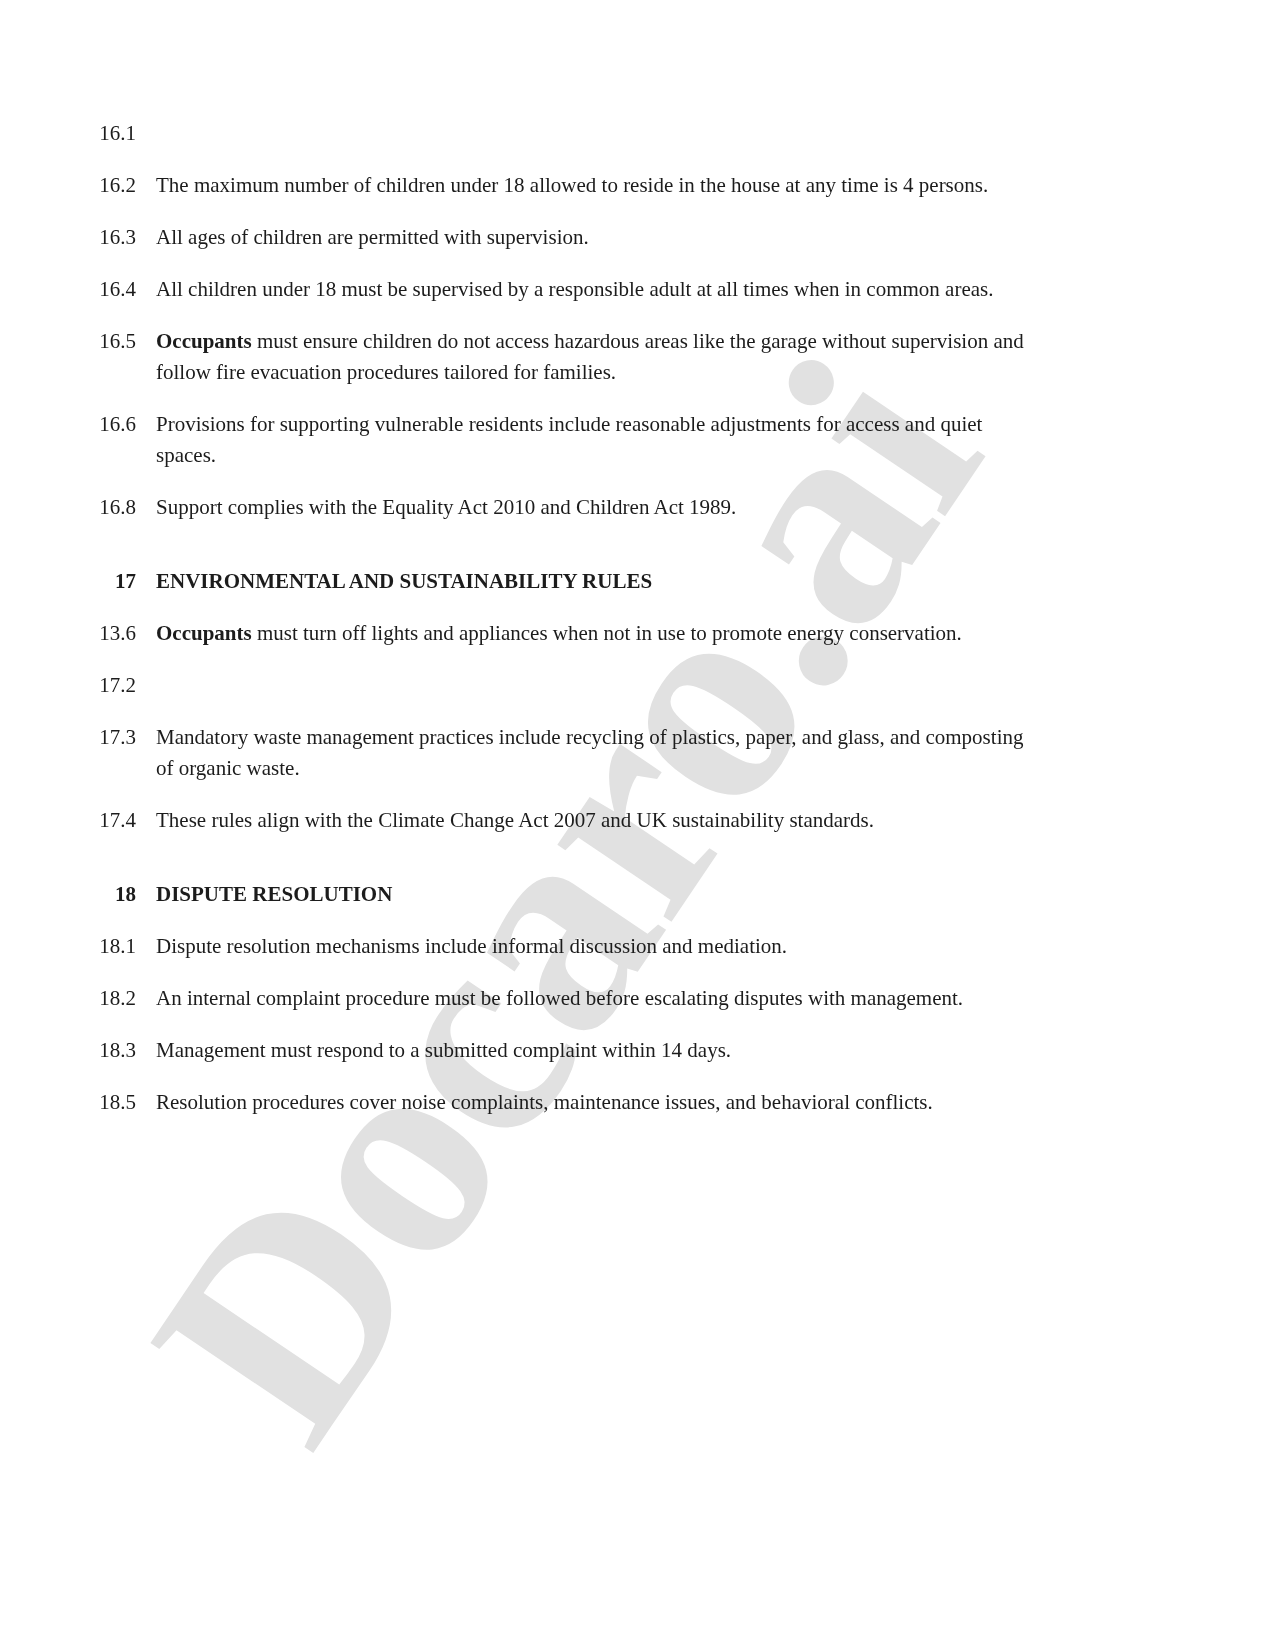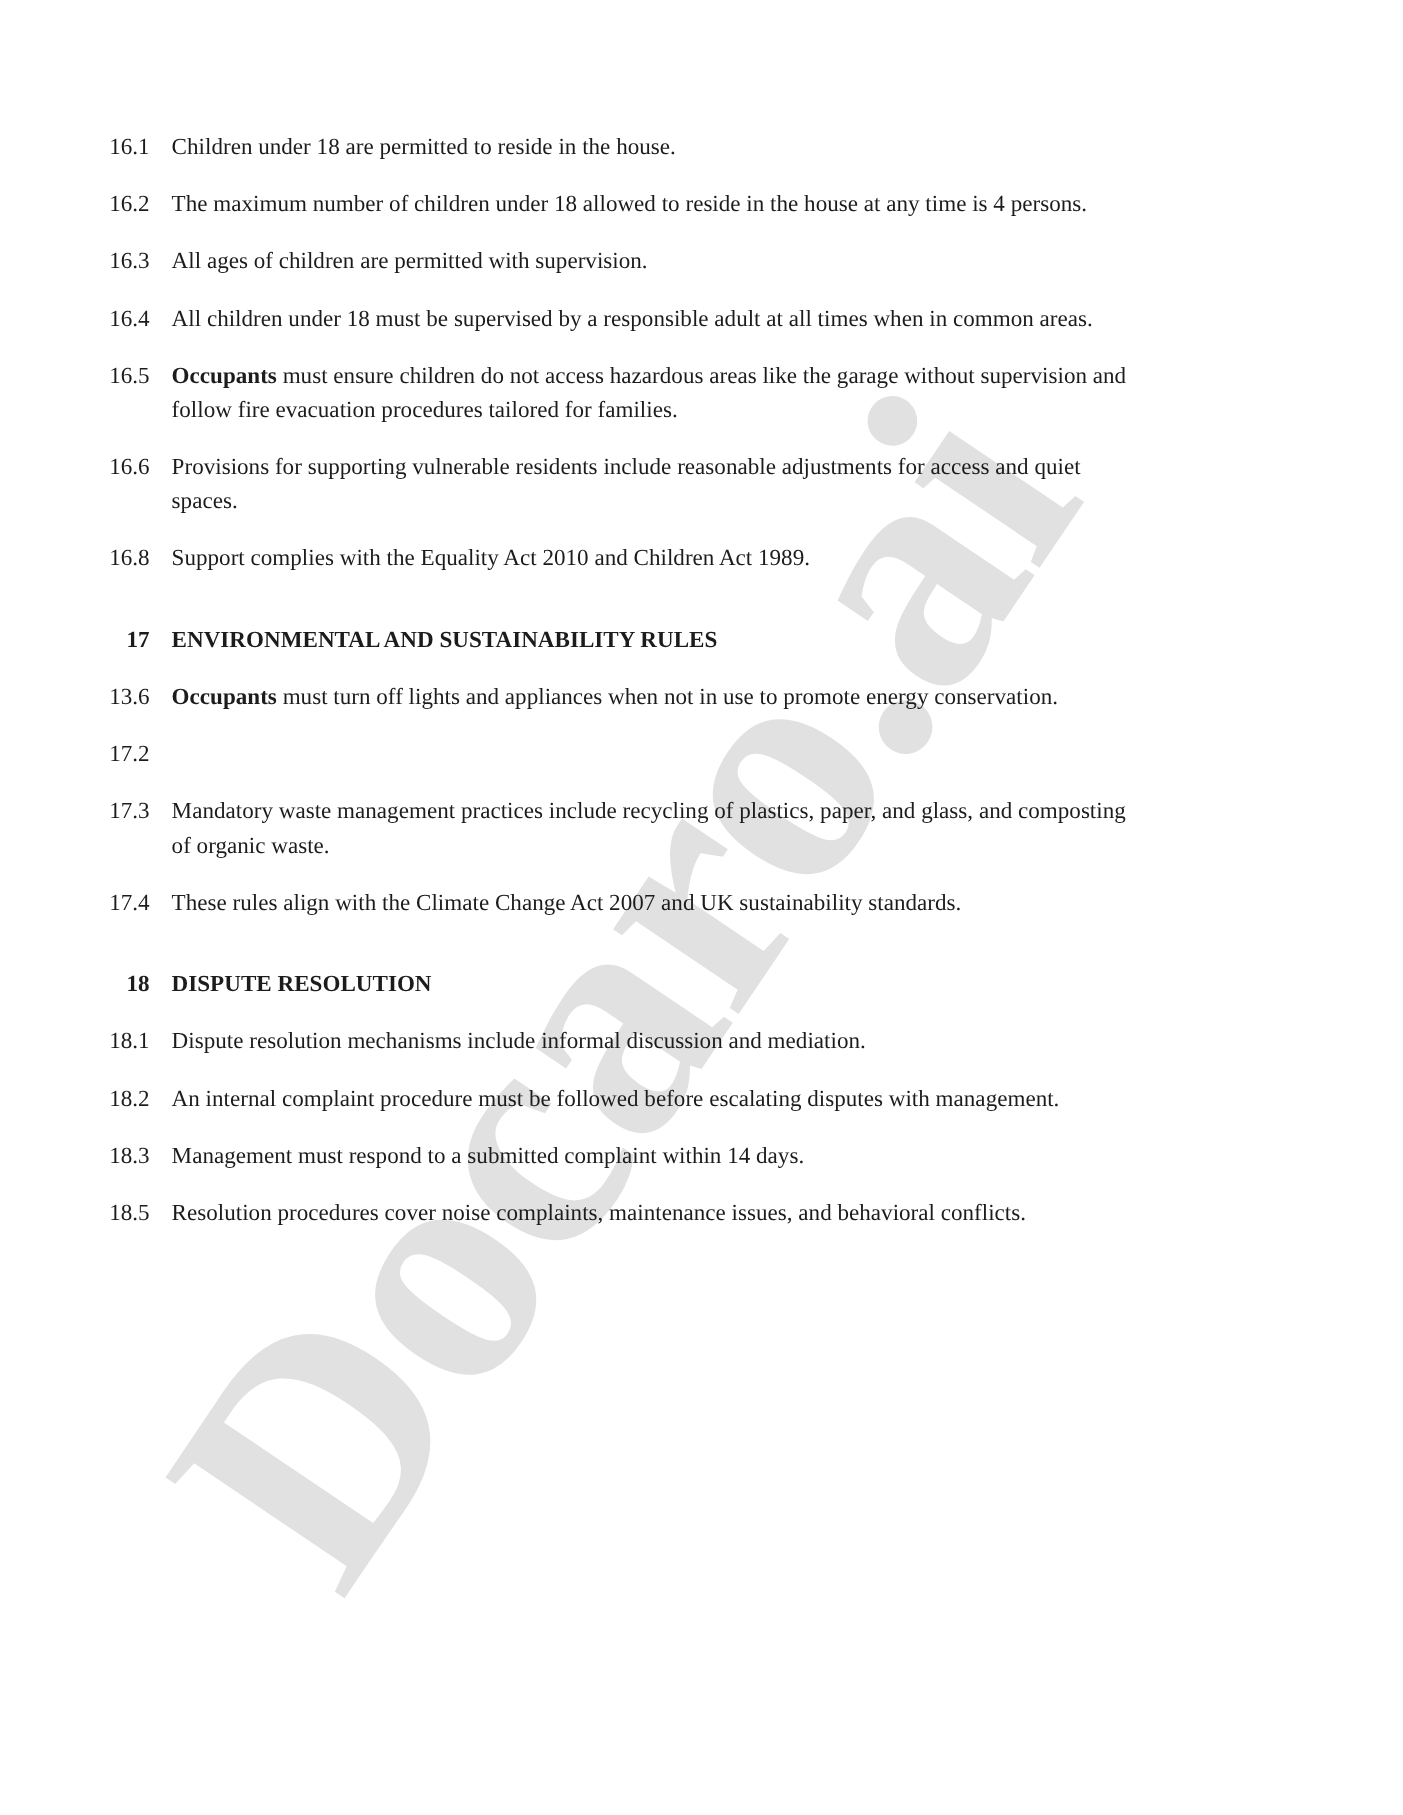--- a/index.html
+++ b/index.html
@@ -59,21 +59,20 @@
   }
 </style>
 </head>
 <body>
 
 <div class="page">
   <div class="watermark">Docaro.ai</div>
   <div class="content" id="content">
       <div class="row clause">
         <span class="num">16.1</span>
-        <div class="txt"><span>Children under 18 are permitted to reside in the house.</span></div>
       </div>
       <div class="row clause">
         <span class="num">16.2</span>
         <div class="txt"><span>The maximum number of children under 18 allowed to reside in the house at any time is 4 persons.</span></div>
       </div>
       <div class="row clause">
         <span class="num">16.3</span>
         <div class="txt"><span>All ages of children are permitted with supervision.</span></div>
       </div>
       <div class="row clause">

